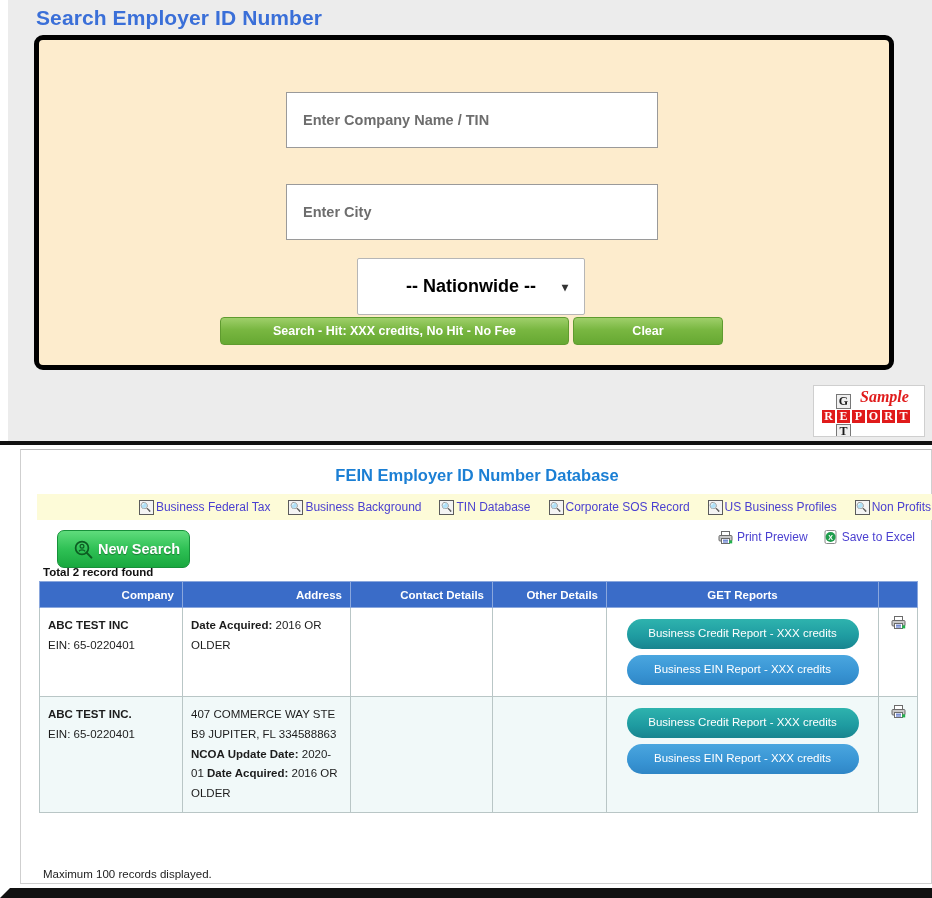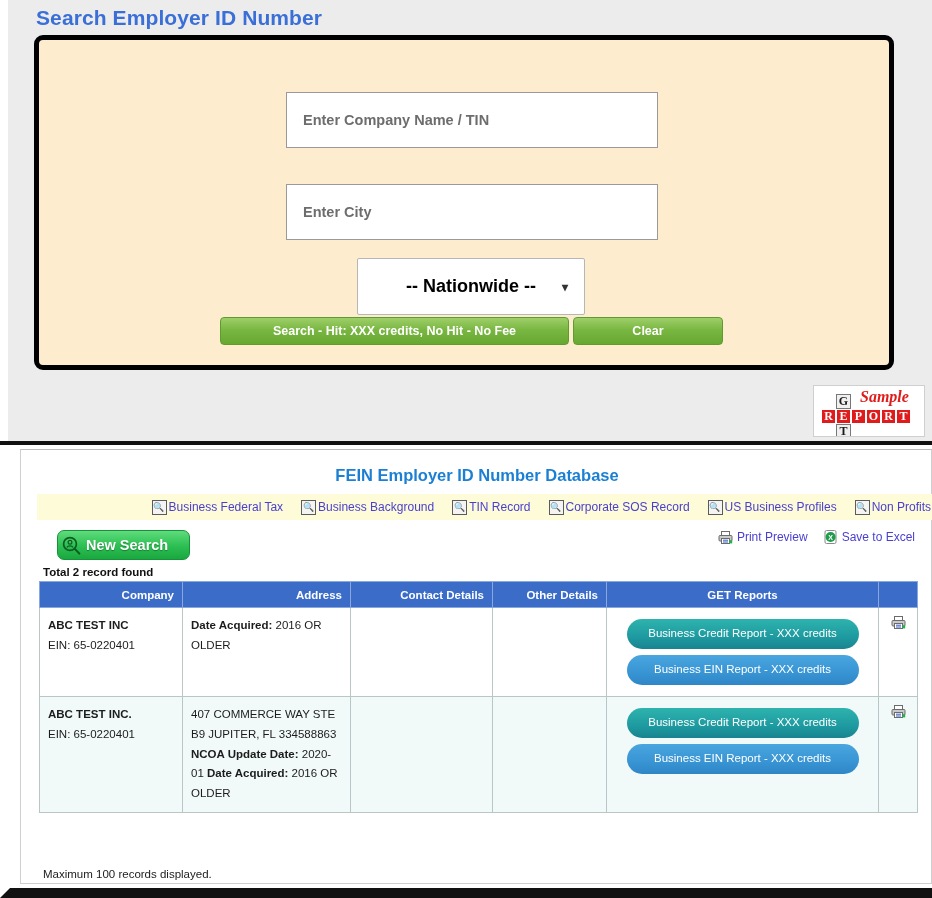--- a/index.html
+++ b/index.html
@@ -114,24 +114,24 @@
     display:flex;align-items:center;gap:2px;
     margin-left:18px;font-size:12px;color:#4a3fd0;
   }
   .mag-box{
     width:13px;height:13px;border:1px solid #5b5b5b;background:#f4f4f4;
     display:inline-flex;align-items:center;justify-content:center;
     font-size:9px;color:#222;line-height:1;
   }
 
   .new-search{
-    position:absolute;left:36px;top:80px;width:133px;height:30px;
+    position:absolute;left:36px;top:80px;width:133px;height:38px;
     background:linear-gradient(to bottom,#5fdc7c 0%,#2fc155 50%,#19a83f 100%);
     border:1px solid #17913a;border-radius:7px;
-    display:flex;align-items:center;gap:5px;padding-left:4px;
+    display:flex;align-items:center;gap:5px;padding-left:16px;
     box-sizing:border-box;
     color:#ffffff;font-size:14.5px;font-weight:bold;
     text-shadow:0 1px 1px rgba(0,0,0,.35);
   }
   .ns-icon{
     width:19px;height:19px;position:relative;flex:0 0 19px;
   }
   .total-found{
     position:absolute;left:22px;top:116px;
     font-size:11.5px;font-weight:bold;color:#111;text-align:right;
@@ -243,21 +243,21 @@
       <span class="navlink">
         <span class="mag-box">🔍</span>
         <span>Business Federal Tax</span>
       </span>
       <span class="navlink">
         <span class="mag-box">🔍</span>
         <span>Business Background</span>
       </span>
       <span class="navlink">
         <span class="mag-box">🔍</span>
-        <span>TIN Record</span>
+        <span>TIN Database</span>
       </span>
       <span class="navlink">
         <span class="mag-box">🔍</span>
         <span>Corporate SOS Record</span>
       </span>
       <span class="navlink">
         <span class="mag-box">🔍</span>
         <span>US Business Profiles</span>
       </span>
       <span class="navlink">

